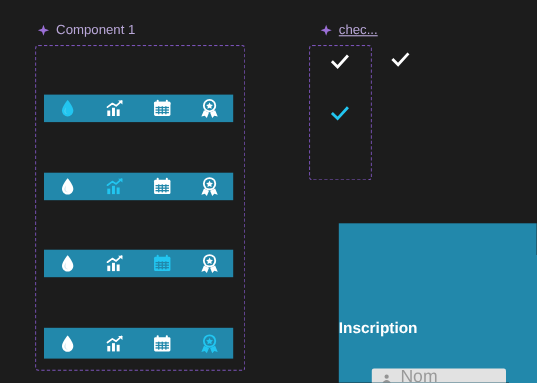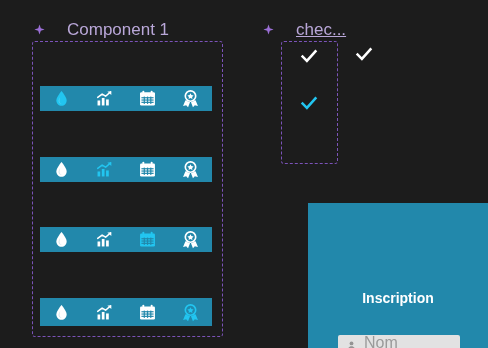--- a/index.html
+++ b/index.html
@@ -13,24 +13,24 @@
     position: relative;
     overflow: hidden;
     font-family: "Liberation Sans", sans-serif;
     -webkit-font-smoothing: antialiased;
   }
 
   
   .comp-label {
     position: absolute;
     display: flex;
-    align-items: flex-start;
-    gap: 22px;
+    align-items: center;
+    gap: 6px;
     color: #b9a7d8;
-    font-size: 17px;
+    font-size: 12px;
     line-height: 1;
     white-space: nowrap;
   }
   .comp-label .glyph {
     display: inline-block;
     width: 11px;
     height: 11px;
     flex: none;
   }
 
@@ -68,21 +68,20 @@
   .inscription-panel {
     position: absolute;
     background: #2288ab;
     box-sizing: border-box;
     overflow: hidden;
   }
   .inscription-title {
     position: absolute;
     left: 0;
     right: 0;
-    text-align: center;
     color: #ffffff;
     font-size: 14px;
     font-weight: bold;
     line-height: 1;
   }
   .form-field {
     position: absolute;
     background: #e2e2e2;
     border-radius: 2px 2px 0 0;
     display: flex;
@@ -272,21 +271,21 @@
     <svg viewBox="0 0 24 24" width="19" height="19">
       <path d="M5.6 14.3 L2.6 21.4 L6.5 20.4 L8.9 23 L11.4 16.8 Z" fill="#22c5f0"></path>
       <path d="M18.4 14.3 L21.4 21.4 L17.5 20.4 L15.1 23 L12.6 16.8 Z" fill="#22c5f0"></path>
       <circle cx="12" cy="8.9" r="7.6" fill="#22c5f0"></circle>
       <circle cx="12" cy="8.9" r="5.5" fill="#2288ab"></circle>
       <path d="M12 5.3 L13.2 7.7 L15.9 8.1 L14 10 L14.4 12.6 L12 11.4 L9.6 12.6 L10 10 L8.1 8.1 L10.8 7.7 Z" fill="#22c5f0"></path>
     </svg>
   </span>
 </div>
 
-<div class="comp-label" style="left:263px; top:21px;text-decoration:underline;">
+<div class="comp-label" style="left:291px; top:21px;text-decoration:underline;">
   <span class="glyph">
     <svg viewBox="0 0 16 16" width="11" height="11">
       <path d="M8 0.6 L9.9 6.1 L15.4 8 L9.9 9.9 L8 15.4 L6.1 9.9 L0.6 8 L6.1 6.1 Z" fill="#9b6fd6"></path>
     </svg>
   </span>
   <span>chec...</span>
 </div>
 
 <div class="dashed-box" style="left:281px; top:41px; width:57px; height:123px;">
 </div>

